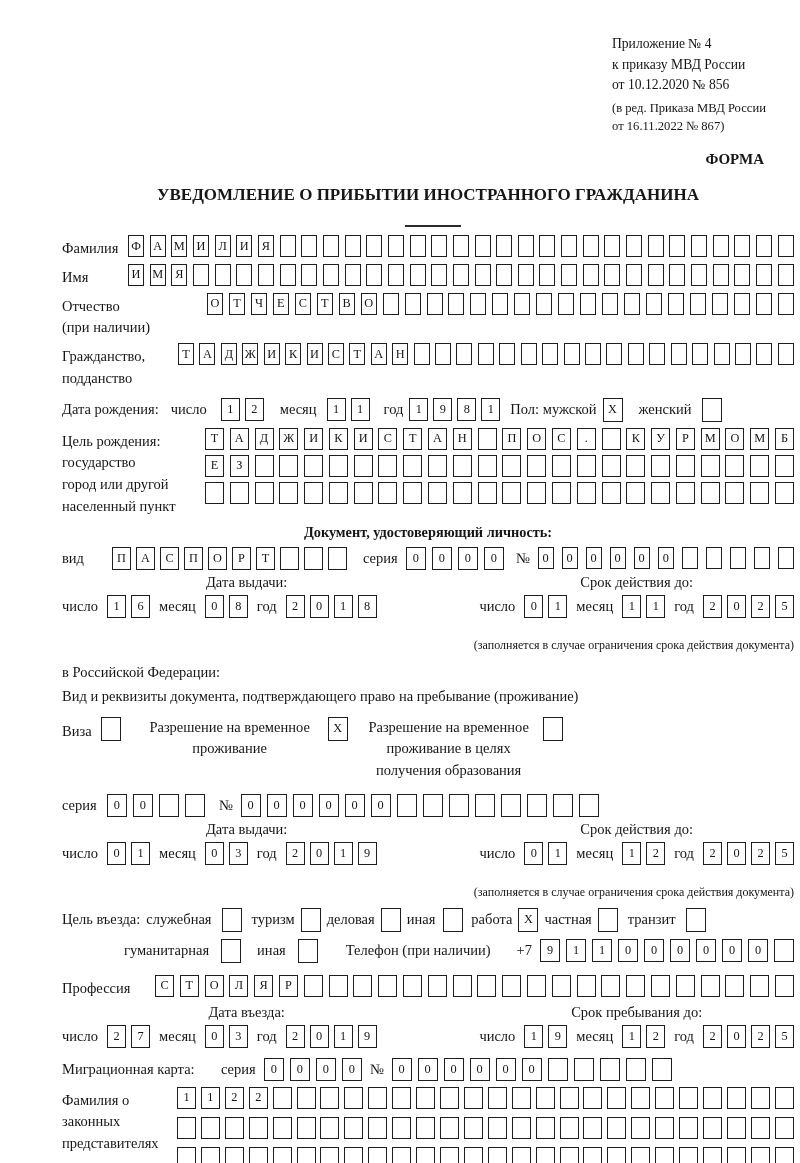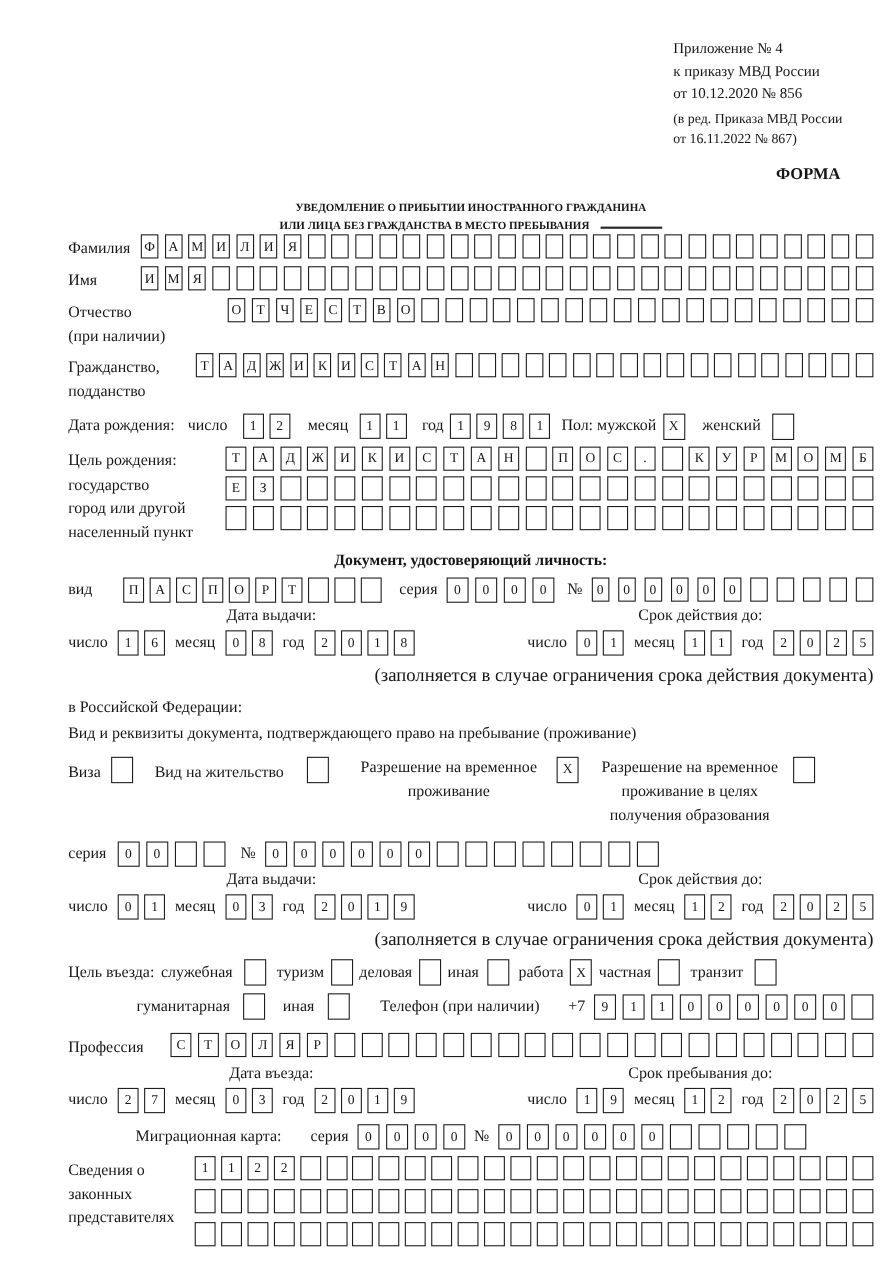--- a/index.html
+++ b/index.html
@@ -7,21 +7,21 @@
   body {
     width:800px; height:1163px; background:#ffffff; color:#161616;
     font-family:"Liberation Serif","DejaVu Serif",serif; font-size:14.5px;
   }
   .page { width:800px; height:1163px; padding:34px 6px 0 62px; overflow:hidden; background:#fff; }
 
   
   .hdr { width:200px; margin-left:550px; font-size:13.6px; line-height:1.52; }
   .hdr .sub { font-size:12.6px; line-height:1.45; margin-top:3px; }
   .forma { font-weight:bold; text-align:right; padding-right:30px; font-size:15px; margin:16px 0 14px; }
-  .title { font-weight:bold; text-align:center; font-size:10px; line-height:1.55; }
+  .title { font-weight:bold; text-align:center; font-size:17px; line-height:1.55; }
   .uline { display:inline-block; width:56px; border-bottom:2px solid #2a2a2a; height:0.95em; margin-left:10px; }
   .sec { font-weight:bold; font-size:14.8px; letter-spacing:0.4px; margin:24px 0 17px; }
 
   
   .frow { display:flex; align-items:flex-start; margin-bottom:4px; }
   .flabel { padding-top:3px; line-height:1.5; flex:0 0 auto; }
   .w-surname { width:66px; }
   .w-pat     { width:145px; }
   .w-cit     { width:116px; }
   .w-place   { width:143px; }
@@ -48,21 +48,21 @@
   .ml6{margin-left:6px;} .ml8{margin-left:8px;} .ml10{margin-left:10px;} .ml12{margin-left:12px;}
   .ml14{margin-left:14px;} .ml16{margin-left:16px;} .ml20{margin-left:20px;} .ml28{margin-left:28px;}
   .mla{margin-left:auto;}
 
   
   .daterow { display:flex; margin-top:4px; }
   .dg-left { width:372px; }
   .dg-right { flex:1; padding-left:48px; }
   .dg-head { text-align:center; margin-bottom:4px; }
   .dg-line { display:flex; align-items:center; gap:9px; }
-  .note { font-size:17px; text-align:right; margin:8px 0 8px; }
+  .note { font-size:12px; text-align:right; margin:20px 0 8px; }
 
   .docheading { font-weight:bold; text-align:center; font-size:14.3px; margin:6px 0 6px; }
   .introline { line-height:1.65; }
 
   .ropts { display:flex; align-items:flex-start; margin:8px 0 12px; }
   .ropt { display:flex; align-items:flex-start; gap:9px; }
   .rlabel2 { width:178px; text-align:center; line-height:1.5; }
   .rlabel3 { width:170px; text-align:center; line-height:1.5; }
   .ropt .flabel { padding-top:4px; }
 
@@ -79,21 +79,21 @@
     <div>от 10.12.2020 № 856</div>
     <div class="sub">
       <div>(в ред. Приказа МВД России</div>
       <div>от 16.11.2022 № 867)</div>
     </div>
   </div>
   <div class="forma">ФОРМА</div>
 
   <div class="title">
     <div>УВЕДОМЛЕНИЕ О ПРИБЫТИИ ИНОСТРАННОГО ГРАЖДАНИНА</div>
-    <div><span>ИЛИ ЛИЦА БЕЗ ГРАЖДАНСТВА В МЕСТО ПРЕБЫВАНИЯ</span><span class="uline"></span></div>
+    <div><span class="uline"></span></div>
   </div>
 
 
   <div class="frow">
     <div class="flabel w-surname">Фамилия</div>
     <div class="cellrow">
         <span class="cell">Ф</span>
         <span class="cell">А</span>
         <span class="cell">М</span>
         <span class="cell">И</span>
@@ -444,26 +444,20 @@
   <div class="introline">в Российской Федерации:</div>
   <div class="introline">Вид и реквизиты документа, подтверждающего право на пребывание (проживание)</div>
   <div class="ropts">
     <div class="ropt">
       <span class="flabel">Виза</span>
       <span class="cbx">
           <span class="cell"></span>
         </span>
     </div>
     <div class="ropt ml20">
-      <span class="flabel">Вид на жительство</span>
-      <span class="cbx ml12">
-          <span class="cell"></span>
-        </span>
-    </div>
-    <div class="ropt ml20">
       <span class="rlabel2">Разрешение на временное проживание</span>
       <span class="cbx">
           <span class="cell">X</span>
         </span>
     </div>
     <div class="ropt ml16">
       <span class="rlabel3">Разрешение на временное проживание в целях получения образования</span>
       <span class="cbx">
           <span class="cell"></span>
         </span>
@@ -671,21 +665,21 @@
         <span class="cg">
             <span class="cell">2</span>
             <span class="cell">0</span>
             <span class="cell">2</span>
             <span class="cell">5</span>
           </span>
       </div>
     </div>
   </div>
 
-  <div class="inrow" style="margin:10px 0 6px;justify-content:center;">
+  <div class="inrow" style="margin:10px 0 6px;">
     <span class="w-mig" style="display:inline-block;">Миграционная карта:</span>
     <span class="ml16">серия</span>
     <span class="num ml8">
         <span class="cell">0</span>
         <span class="cell">0</span>
         <span class="cell">0</span>
         <span class="cell">0</span>
       </span>
     <span class="ml8">№</span>
     <span class="num ml8">
@@ -698,21 +692,21 @@
         <span class="cell"></span>
         <span class="cell"></span>
         <span class="cell"></span>
         <span class="cell"></span>
         <span class="cell"></span>
       </span>
   </div>
 
   <div class="frow">
     <div class="flabel w-rep">
-      <div>Сведения о</div>
+      <div>Фамилия о</div>
       <div>законных</div>
       <div>представителях</div>
 
     </div>
     <div class="stack" style="gap:8px;">
       <div class="cellrow wide">
           <span class="cell">1</span>
           <span class="cell">1</span>
           <span class="cell">2</span>
           <span class="cell">2</span>

